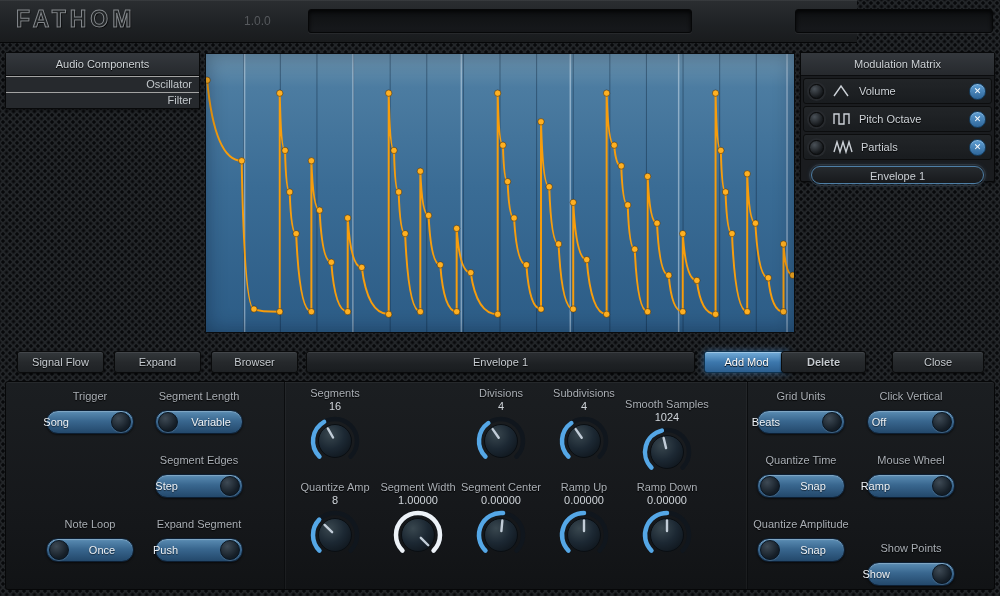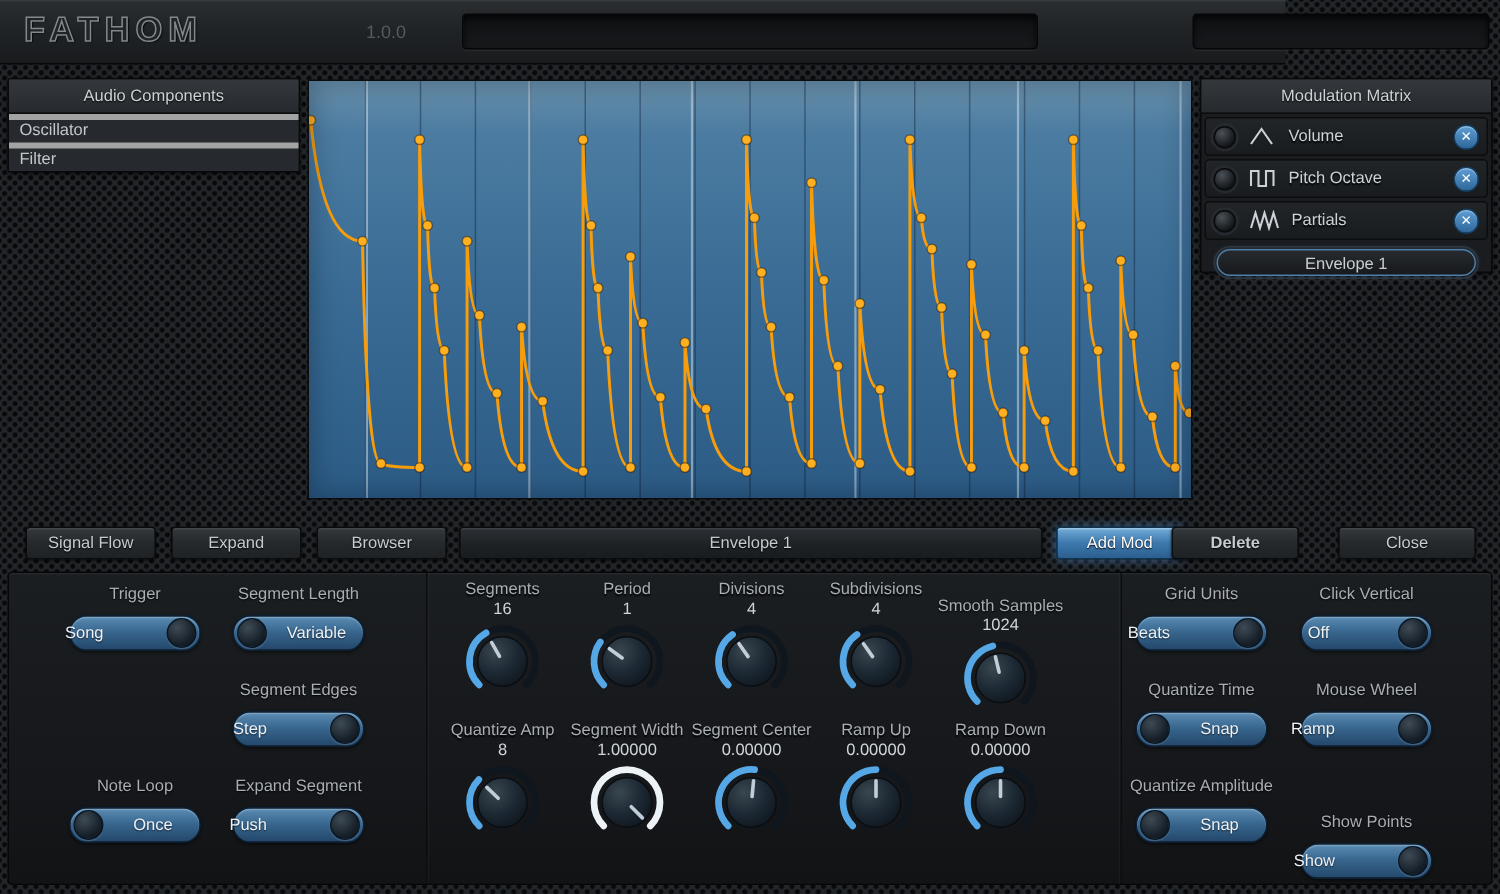--- a/index.html
+++ b/index.html
@@ -26,21 +26,21 @@
     border:1px solid #060708;box-shadow:inset 0 2px 4px rgba(0,0,0,.8),0 1px 0 rgba(255,255,255,.05);}
   .bar1{left:308px;width:382px;} .bar2{left:795px;width:196px;}
   
   .panel{position:absolute;background:#1a1c1f;border:1px solid #08090a;border-radius:2px;
     box-shadow:0 1px 3px rgba(0,0,0,.6);}
   .panel-header{height:22px;line-height:22px;text-align:center;font-size:11px;color:#cdd2d6;
     background:linear-gradient(180deg,#34383d,#26292d);border-bottom:1px solid #0b0c0e;
     text-shadow:0 1px 1px #000;}
   .left-panel{left:5px;top:52px;width:193px;}
   .list-item{height:15px;line-height:15px;padding:0 7px;font-size:11px;color:#c2c7cb;
-    background:#26292d;border-top:4px solid #a3a3a3;cursor:default;}
+    background:#26292d;border-top:1px solid #a3a3a3;cursor:default;text-align:right;}
   
   .env-editor{position:absolute;left:205px;top:53px;width:590px;height:280px;
     background:linear-gradient(180deg,#6b93ae 0%,#4c7ca1 12%,#3a6c95 48%,#2c5c86 100%);
     border:1px solid #0a0c0e;box-sizing:border-box;}
   .env-shade{position:absolute;left:0;top:0;right:0;bottom:0;pointer-events:none;
     box-shadow:inset 0 0 20px rgba(0,10,25,.35);}
   
   .mod-panel{left:800px;top:52px;width:193px;height:128px;}
   .mod-row{display:flex;align-items:center;height:24px;margin:2px 2px 0 2px;padding:0 5px;
     background:linear-gradient(180deg,#222528,#191c1f);border:1px solid #0c0d0e;border-radius:3px;}
@@ -303,30 +303,20 @@
   <div class="cell kcell" style="left:284px;top:5px;">
     <div class="ctl-label">Segments</div>
     <div class="ctl-value">16</div>
     <div class="knob"><svg width="52" height="52" viewBox="0 0 52 52">
           <path d="M 10.443650813895953 41.55634918610404 A 22 22 0 1 1 41.55634918610404 41.55634918610404" stroke="#10161d" stroke-width="4.5" fill="none" stroke-linecap="round"></path>
           <path d="M 10.443650813895953 41.55634918610404 A 22 22 0 0 1 15.099909294487032 6.890106682359793" stroke="#55a7e6" stroke-width="4.5" fill="none" stroke-linecap="round"></path>
           <circle cx="26" cy="26" r="16.5" fill="url(#knobface)" stroke="#0a0e12" stroke-width="1"></circle>
           <line x1="24.01816532627037" y1="22.525473942247235" x2="18.81584930773009" y2="13.404843040646227" stroke="#c2cdd8" stroke-width="2.4" stroke-linecap="round"></line>
         </svg></div>
   </div>
-  <div class="cell kcell" style="left:367px;top:5px;">
-    <div class="ctl-label">Period</div>
-    <div class="ctl-value">1</div>
-    <div class="knob"><svg width="52" height="52" viewBox="0 0 52 52">
-          <path d="M 10.443650813895953 41.55634918610404 A 22 22 0 1 1 41.55634918610404 41.55634918610404" stroke="#10161d" stroke-width="4.5" fill="none" stroke-linecap="round"></path>
-          <path d="M 10.443650813895953 41.55634918610404 A 22 22 0 0 1 8.201626123751154 13.068724449565591" stroke="#55a7e6" stroke-width="4.5" fill="none" stroke-linecap="round"></path>
-          <circle cx="26" cy="26" r="16.5" fill="url(#knobface)" stroke="#0a0e12" stroke-width="1"></circle>
-          <line x1="22.76393202250021" y1="23.648858990830107" x2="14.269253581563262" y2="17.47711384175914" stroke="#c2cdd8" stroke-width="2.4" stroke-linecap="round"></line>
-        </svg></div>
-  </div>
   <div class="cell kcell" style="left:450px;top:5px;">
     <div class="ctl-label">Divisions</div>
     <div class="ctl-value">4</div>
     <div class="knob"><svg width="52" height="52" viewBox="0 0 52 52">
           <path d="M 10.443650813895953 41.55634918610404 A 22 22 0 1 1 41.55634918610404 41.55634918610404" stroke="#10161d" stroke-width="4.5" fill="none" stroke-linecap="round"></path>
           <path d="M 10.443650813895953 41.55634918610404 A 22 22 0 0 1 13.349884455047874 8.000706216649483" stroke="#55a7e6" stroke-width="4.5" fill="none" stroke-linecap="round"></path>
           <circle cx="26" cy="26" r="16.5" fill="url(#knobface)" stroke="#0a0e12" stroke-width="1"></circle>
           <line x1="23.699978991826885" y1="22.727401130299906" x2="17.662423845372462" y2="14.13682909733716" stroke="#c2cdd8" stroke-width="2.4" stroke-linecap="round"></line>
         </svg></div>
   </div>

